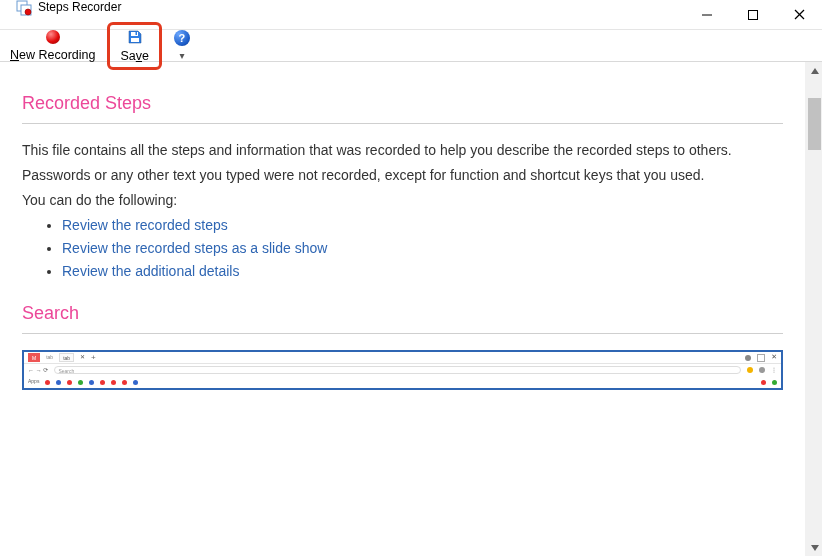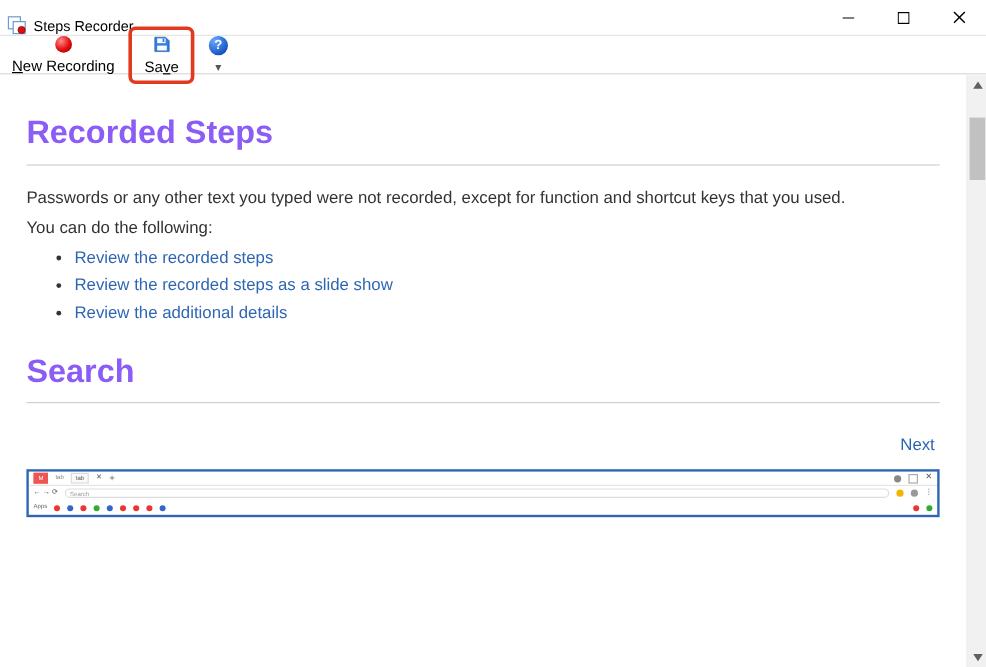--- a/index.html
+++ b/index.html
@@ -11,23 +11,24 @@
     background: #fff;
     width: 822px;
     height: 556px;
     overflow: hidden;
     position: relative;
   }
   
   .titlebar {
     height: 30px;
     display: flex;
-    align-items: flex-end;
+    align-items: flex-start;
     background: #fff;
     border-bottom: 1px solid #e5e5e5;
+    padding-left: 10px;
   }
   .titlebar .app-icon {
     width: 16px; height: 16px;
     margin: 0 6px;
     display: inline-flex;
     align-items: center; justify-content: center;
   }
   .titlebar .title {
     flex: 1;
     font-size: 12px;
@@ -126,23 +127,23 @@
   }
   .scroll-thumb {
     position: absolute;
     top: 36px;
     left: 2px;
     width: 13px;
     height: 52px;
     background: #c1c1c1;
   }
   h2.section {
-    font-size: 27px;
-    font-weight: 700;
-    color: #8b5cf6;
+    font-size: 18px;
+    font-weight: 400;
+    color: #ec4899;
     margin: 18px 0 6px 0;
   }
   h2.section.first { margin-top: 10px; }
   hr.rule {
     border: none;
     border-top: 1px solid #cfcfcf;
     margin: 4px 0 16px 0;
   }
   .content p { margin: 4px 0; }
   .content ul { margin: 4px 0 10px 0; padding-left: 40px; }
@@ -230,34 +231,32 @@
     <span class="chevron">▾</span>
   </div>
 </div>
 
 <div class="content-wrap">
   <div class="content">
 
     <h2 class="section first">Recorded Steps</h2>
     <hr class="rule">
 
+    <p>This file contains all the steps and information that was recorded to help you describe the recorded steps to others.</p>
     <p>Passwords or any other text you typed were not recorded, except for function and shortcut keys that you used.</p>
     <p>You can do the following:</p>
     <ul>
       <li><a class="link">Review the recorded steps</a></li>
       <li><a class="link">Review the recorded steps as a slide show</a></li>
       <li><a class="link">Review the additional details</a></li>
     </ul>
 
     <h2 class="section">Search</h2>
     <hr class="rule">
 
-    <div class="next-row">
-      <a class="link">Next</a>
-    </div>
 
 
     <div class="thumb-frame">
       <div class="thumb-row tabs">
         <span class="tabbox" style="background:#e55;color:#fff;border-color:#e55">M</span>
         <span style="font-size:5px;color:#888">tab</span>
         <span class="tabbox">tab</span>
         <span style="font-size:6px">✕</span>
         <span style="font-size:8px;color:#666">+</span>
         <span class="spacer"></span>

